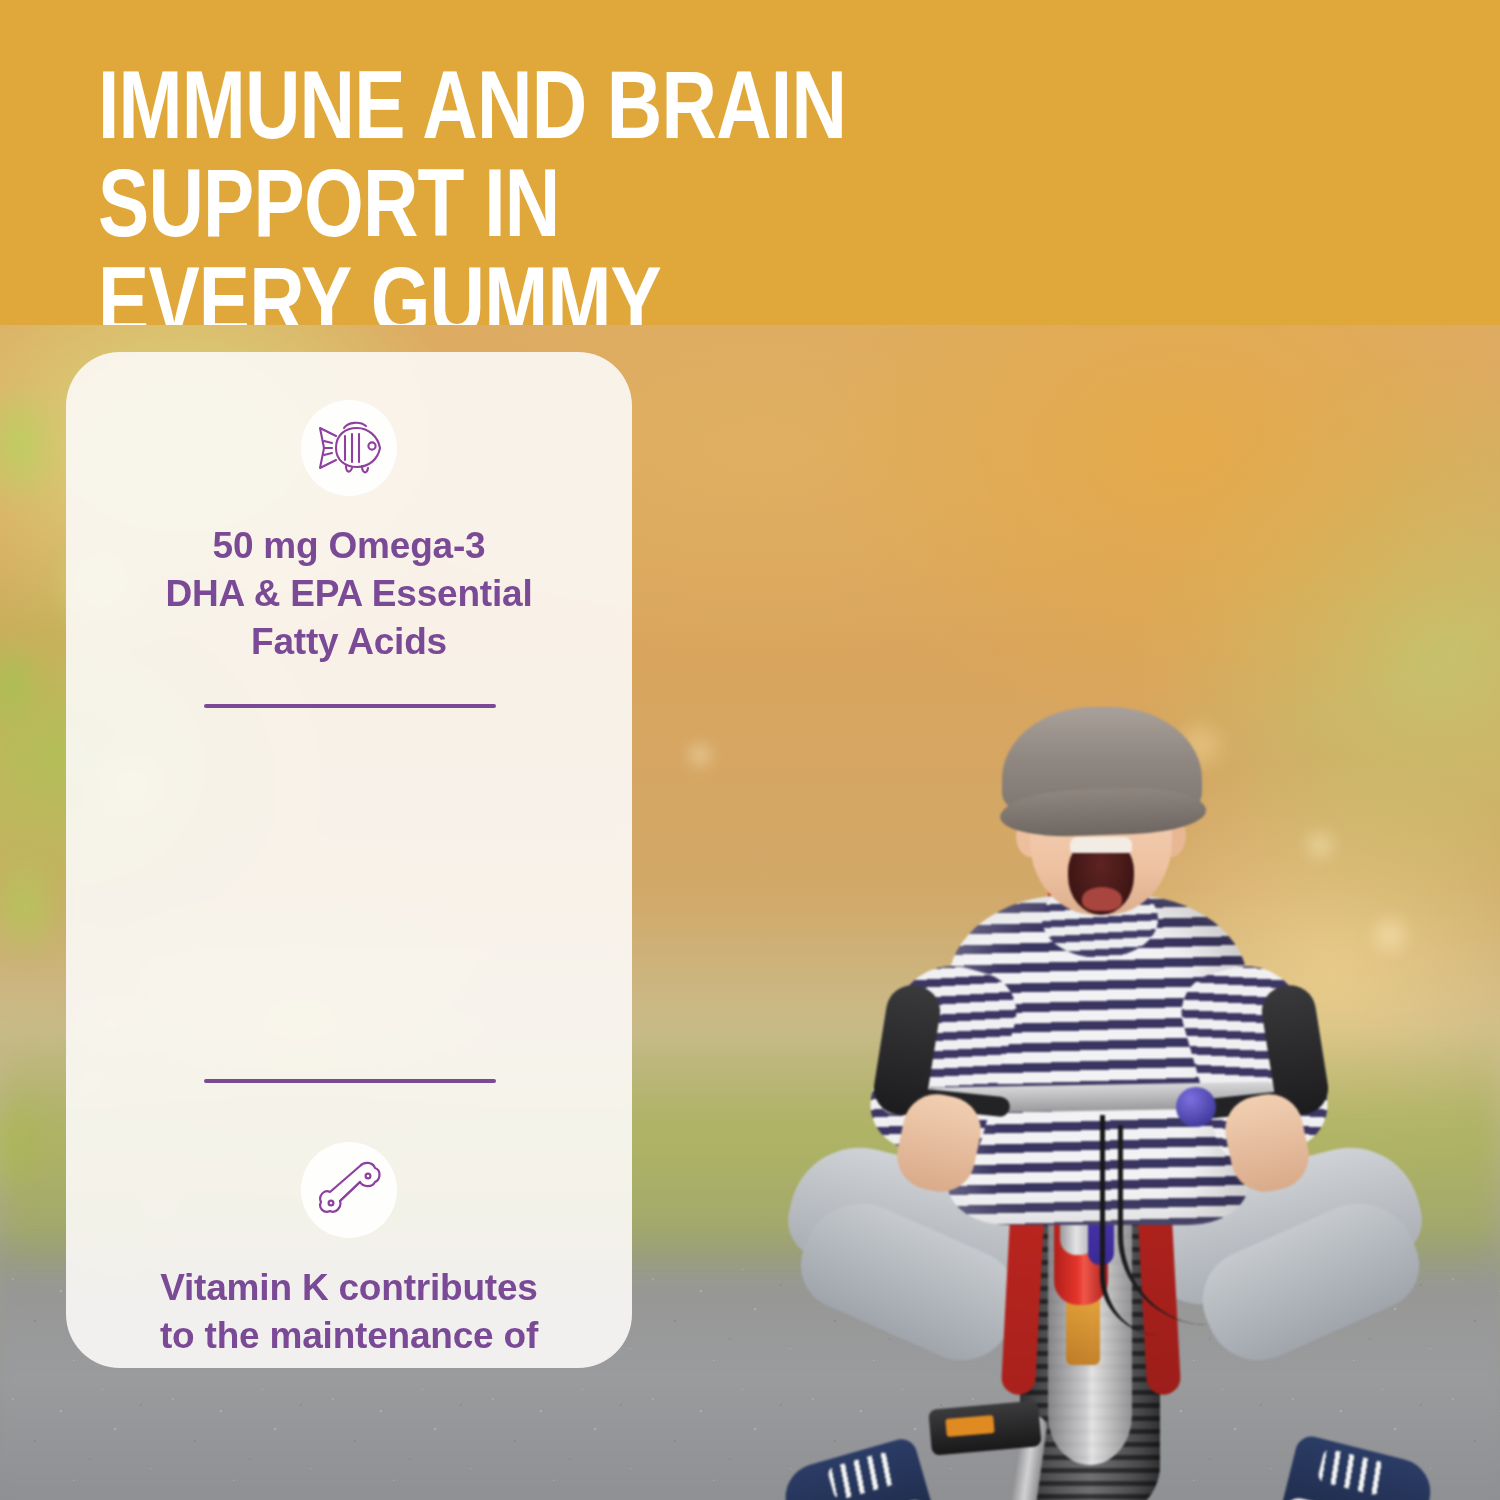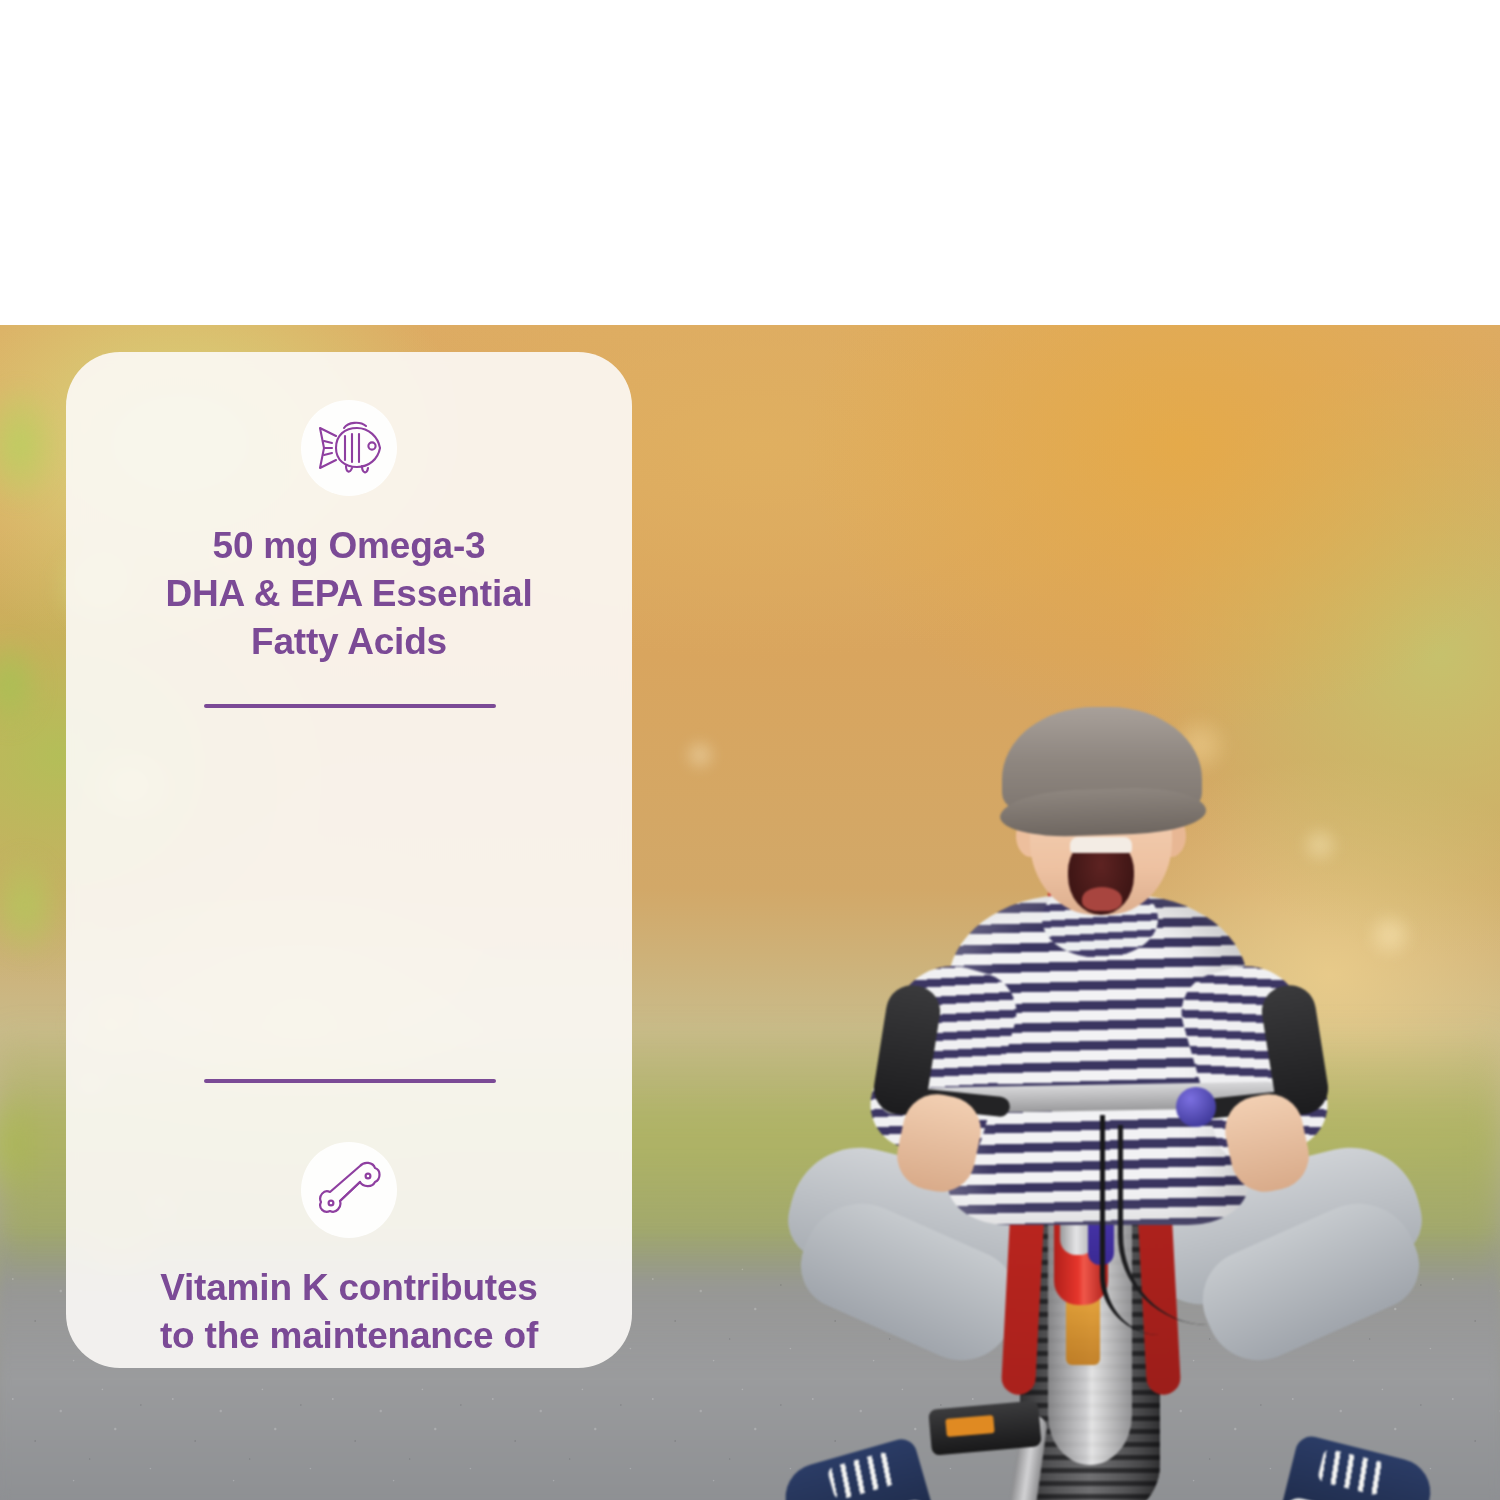--- a/index.html
+++ b/index.html
@@ -477,20 +477,24 @@
   #feature-3 { top: 790px; }
 
   #divider-1 { left: 138px; top: 352px; width: 292px; }
   #divider-2 { left: 138px; top: 727px; width: 292px; }
 </style>
 </head>
 <body>
 
 <div id="page">
 
+  <div id="header-banner">
+    <div id="headline">IMMUNE AND BRAIN SUPPORT IN
+EVERY GUMMY</div>
+  </div>
 
   <div id="photo">
 
     <div class="bg-layer" id="bg-base"></div>
     <div class="bg-layer" id="bg-bokeh"></div>
     <div class="bg-layer" id="bg-left-foliage"></div>
     <div class="bg-layer" id="bg-grass"></div>
     <div class="bg-layer" id="bg-road"></div>
     <div class="bg-layer" id="bg-road-grain"></div>
 

